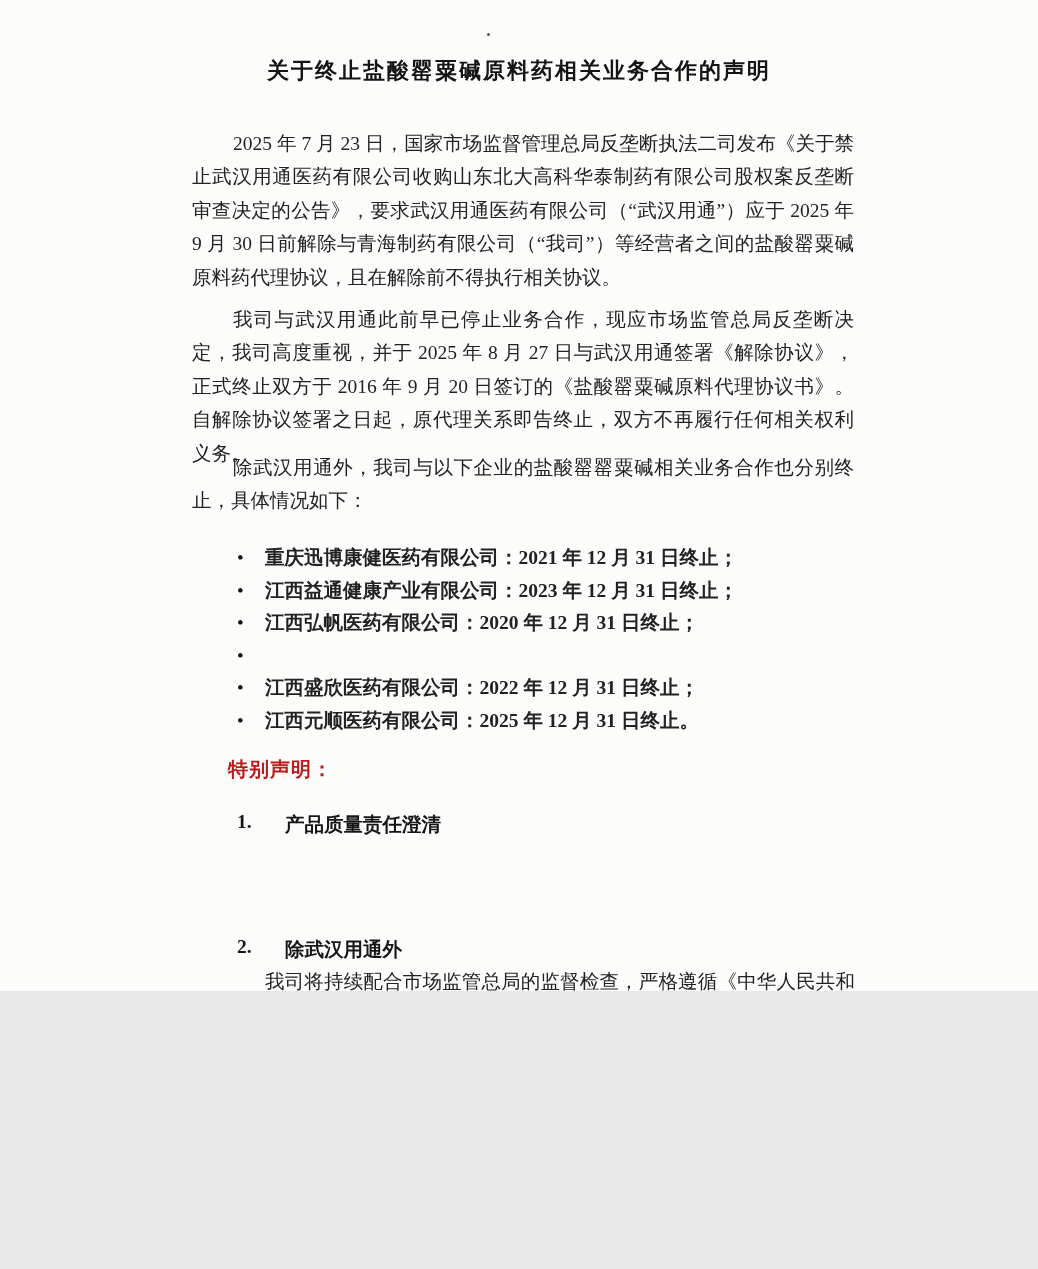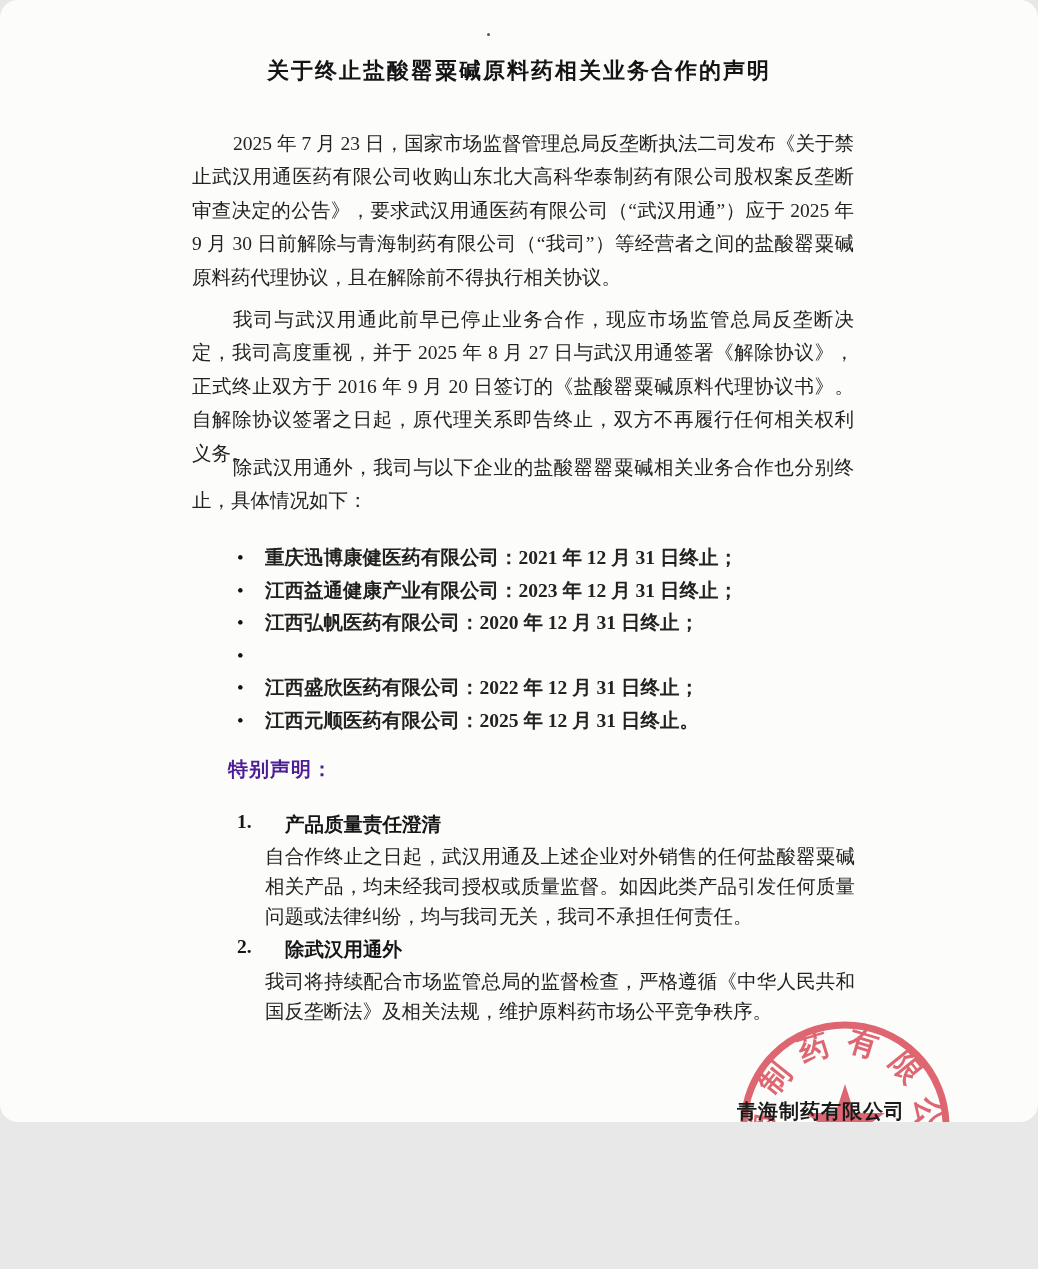--- a/index.html
+++ b/index.html
@@ -1,24 +1,23 @@
 <!DOCTYPE html>
 <html><head>
 <meta charset="utf-8">
 <style>
   html,body{margin:0;padding:0;background:#e8e8e8;}
   .doc{
     position:relative;
-    width:1038px;height:1122px;
+    width:1038px;height:991px;
     margin:0 auto;
     background:#fcfcfb;
     overflow:hidden;
     font-family:"Liberation Serif", serif;
     color:#1e1e1e;
-    border-radius:18px;
   }
   .title{
     position:absolute;top:56px;left:0;width:100%;
     text-align:center;
     font-family:"Liberation Sans", sans-serif;
     font-weight:bold;font-size:22px;letter-spacing:2px;color:#141414;
   }
   .para{
     position:absolute;left:192px;width:662px;
     font-size:19.5px;line-height:33.4px;
@@ -34,21 +33,21 @@
     height:32.5px;font-size:19.5px;color:#222;
   }
   .bullet-dot{
     width:28px;flex:0 0 28px;
     font-size:19px;line-height:30px;color:#111;
   }
   .bullet-text{line-height:30px;white-space:nowrap;font-weight:bold;}
   .special-heading{
     position:absolute;left:228px;top:756px;
     font-family:"Liberation Sans", sans-serif;
-    font-weight:bold;font-size:20px;color:#4c1d95;letter-spacing:1px;
+    font-weight:bold;font-size:20px;color:#b91c1c;letter-spacing:1px;
   }
   .num-heading{
     position:absolute;left:237px;width:620px;
     font-family:"Liberation Sans", sans-serif;
     font-weight:bold;font-size:19.5px;color:#161616;
     display:flex;
   }
   .num-heading .num{width:48px;flex:0 0 48px;font-family:"Liberation Serif", serif;}
   .h-item1{top:811px;}
   .h-item2{top:936px;}
@@ -116,21 +115,20 @@
       <span class="bullet-text">江西元顺医药有限公司：2025 年 12 月 31 日终止。</span>
     </div>
   </div>
 
   <div class="special-heading">特别声明：</div>
 
   <div class="num-heading h-item1">
     <span class="num">1.</span>
     <span>产品质量责任澄清</span>
   </div>
-  <div class="num-body b-item1">自合作终止之日起，武汉用通及上述企业对外销售的任何盐酸罂粟碱相关产品，均未经我司授权或质量监督。如因此类产品引发任何质量问题或法律纠纷，均与我司无关，我司不承担任何责任。</div>
 
   <div class="num-heading h-item2">
     <span class="num">2.</span>
     <span>除武汉用通外</span>
   </div>
   <div class="num-body b-item2">我司将持续配合市场监管总局的监督检查，严格遵循《中华人民共和国反垄断法》及相关法规，维护原料药市场公平竞争秩序。</div>
 
   <div class="signature">
     <div class="sig-company">青海制药有限公司</div>
     <div class="sig-date">2025 年 9 月 9 日</div>

